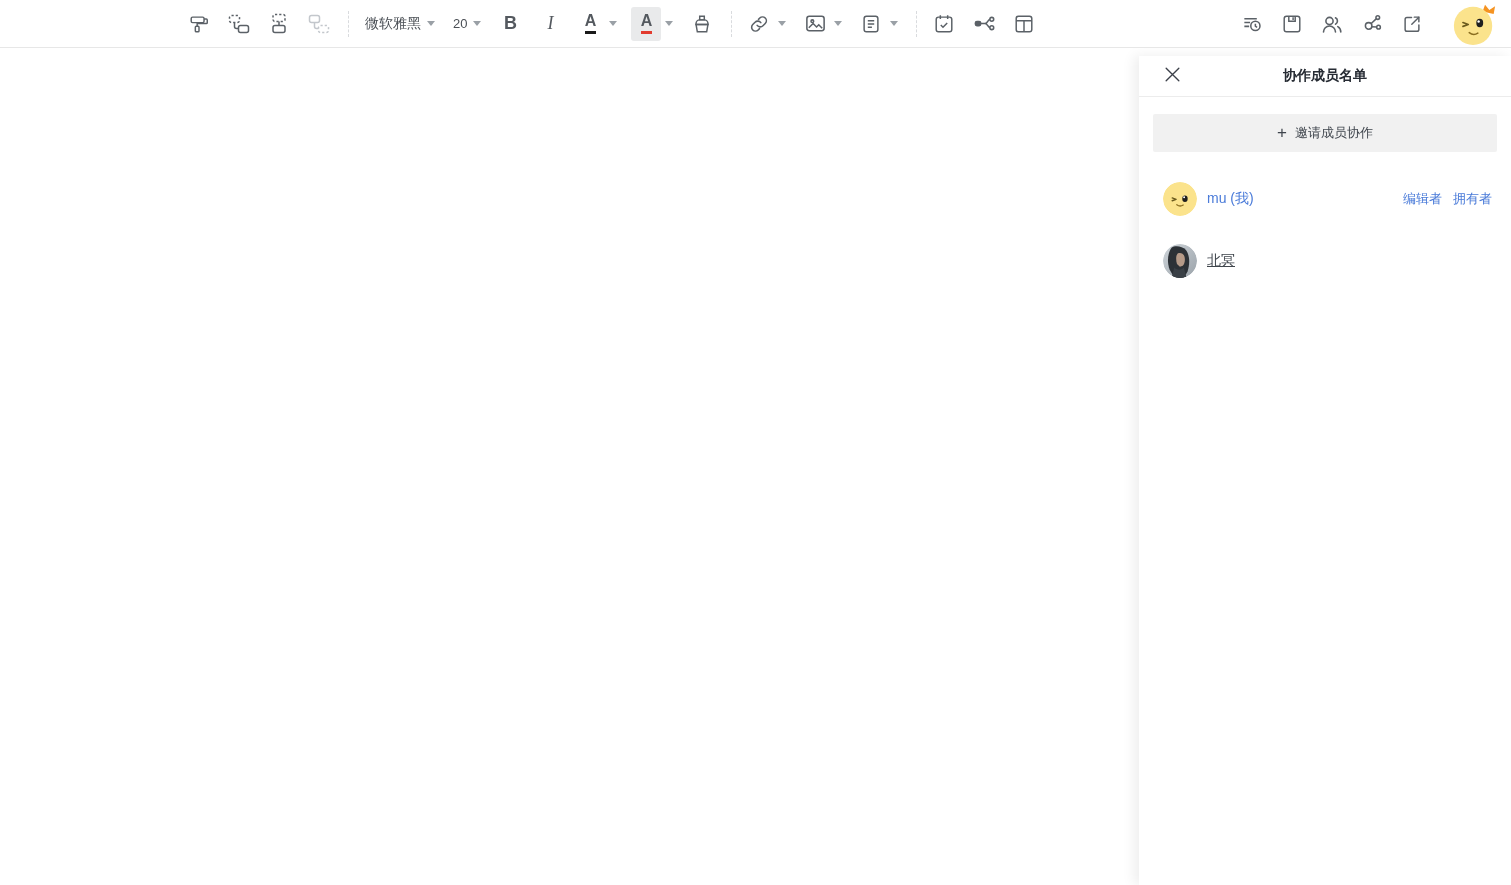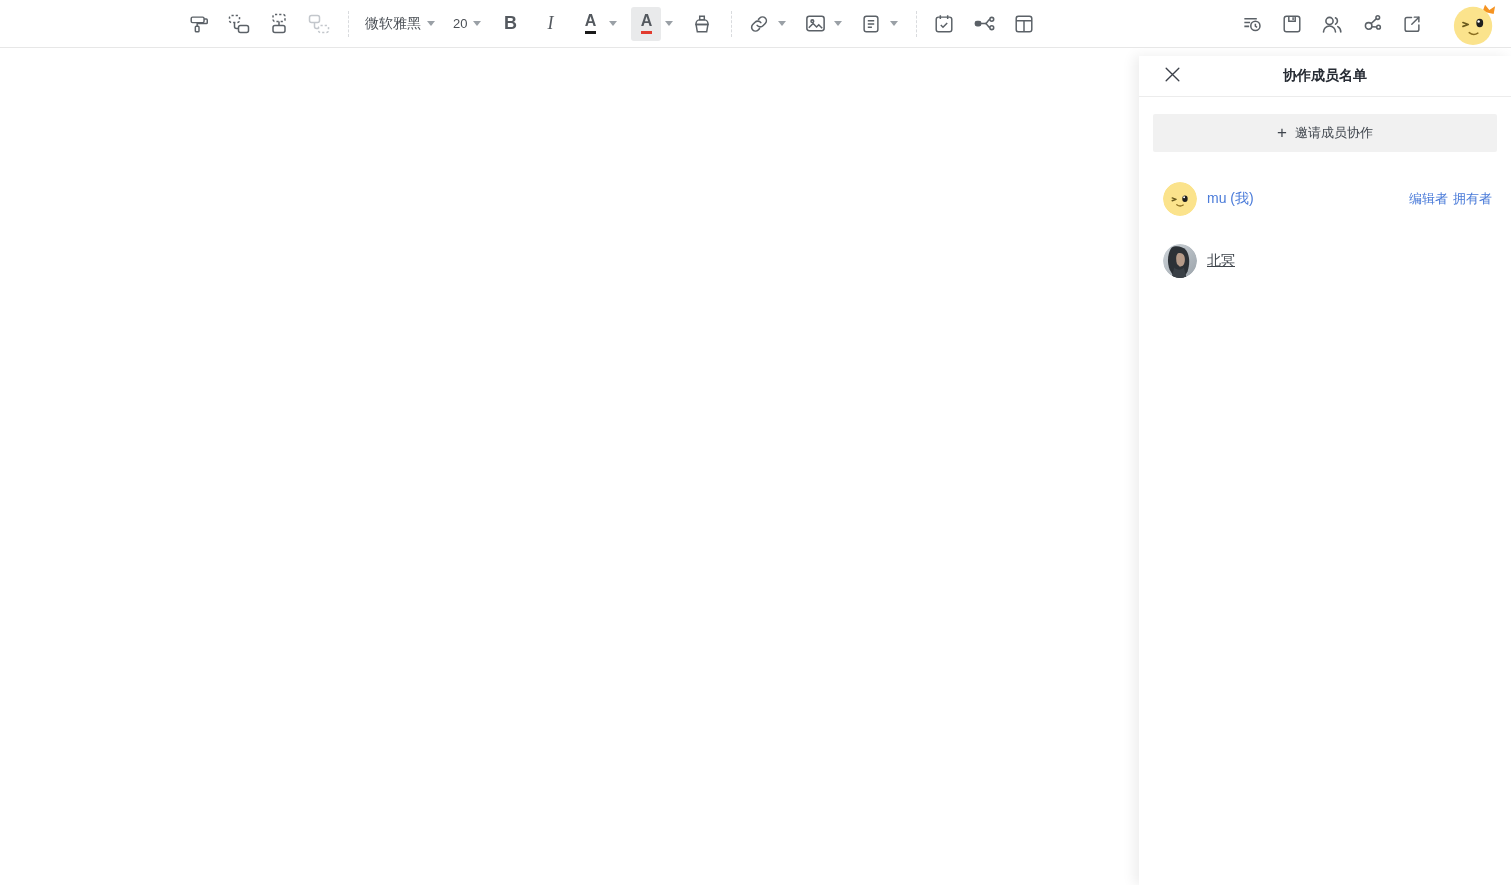--- a/index.html
+++ b/index.html
@@ -75,21 +75,21 @@
   .invite-plus{ font-size:17px; font-weight:normal; margin-right:8px; color:#3f454d; }
   .member-list{ margin-top:23px; }
   .member-row{
     height:48px; display:flex; align-items:center;
     padding:0 19px 0 24px; margin-bottom:14px;
   }
   .member-avatar{ width:34px; height:34px; border-radius:50%; flex:none; overflow:hidden; }
   .member-name{ margin-left:10px; font-size:14px; }
   .name-blue{ color:#4a7bd9; }
   .name-dark{ color:#3f454c;text-decoration:underline; }
-  .member-roles{ margin-left:auto; display:flex; gap:5px; }
+  .member-roles{ margin-left:auto; display:flex; gap:11px; }
   .role-link{ font-size:13px; color:#4a7bd9; cursor:pointer; white-space:nowrap; }
 </style>
 </head>
 <body>
 
 <header class="toolbar">
 
   <button class="tbtn">
     <span>
       <svg width="22" height="22" viewBox="0 0 24 24" fill="none" stroke="currentColor" stroke-width="1.6">

